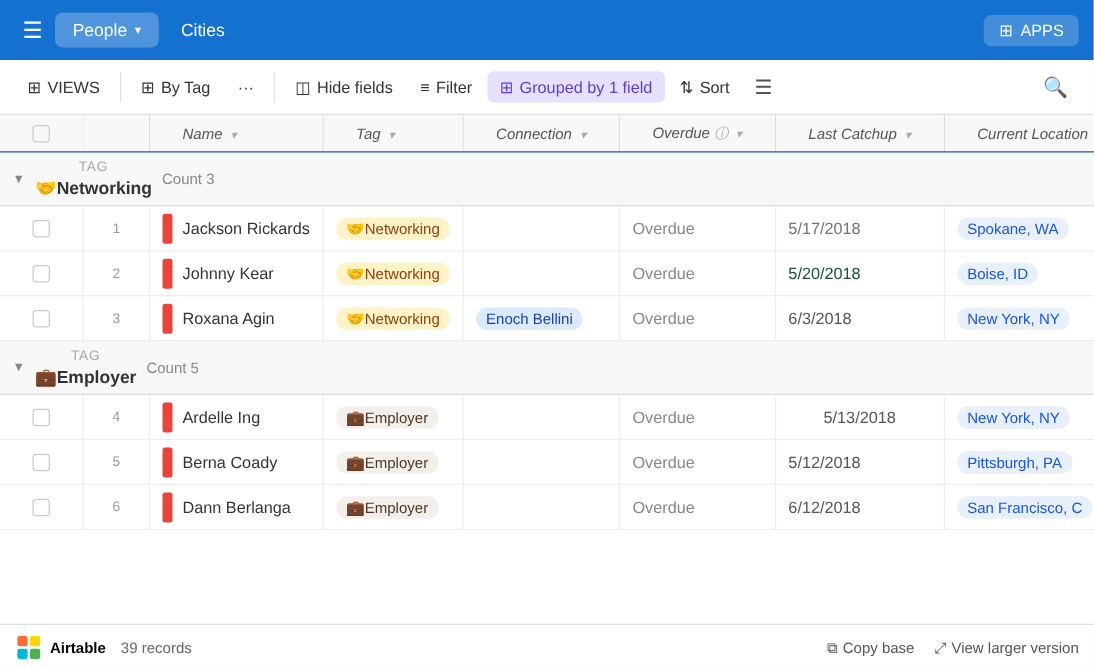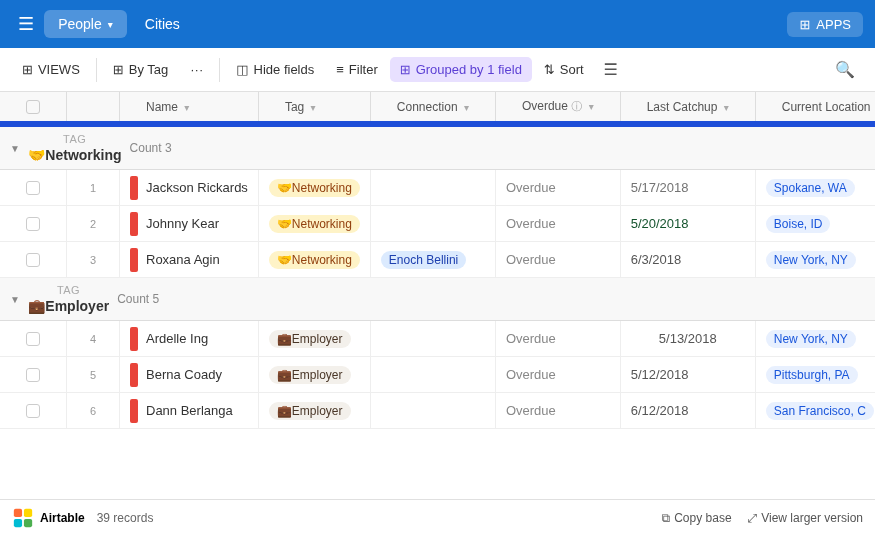--- a/index.html
+++ b/index.html
@@ -101,31 +101,32 @@
       background: white;
       overflow: auto;
       height: calc(535px - 48px - 44px - 36px);
     }
     table {
       width: 100%;
       border-collapse: collapse;
     }
     thead th {
       background: #f8f8f8;
-      border-bottom: 6px solid #1d4ed8;
+      border-bottom: 1px solid #1d4ed8;
       border-right: 1px solid #ddd;
       padding: 7px 26px;
       text-align: left;
       font-weight: 500;
       color: #555;
       font-size: 12px;
       position: sticky;
       top: 0;
       z-index: 2;
       white-space: nowrap;
+      font-style: italic;
     }
     thead th:first-child { width: 40px; }
     tbody td {
       border-bottom: 1px solid #eee;
       border-right: 1px solid #eee;
       padding: 0 10px;
       height: 36px;
       color: #333;
       font-size: 13px;
       white-space: nowrap;

